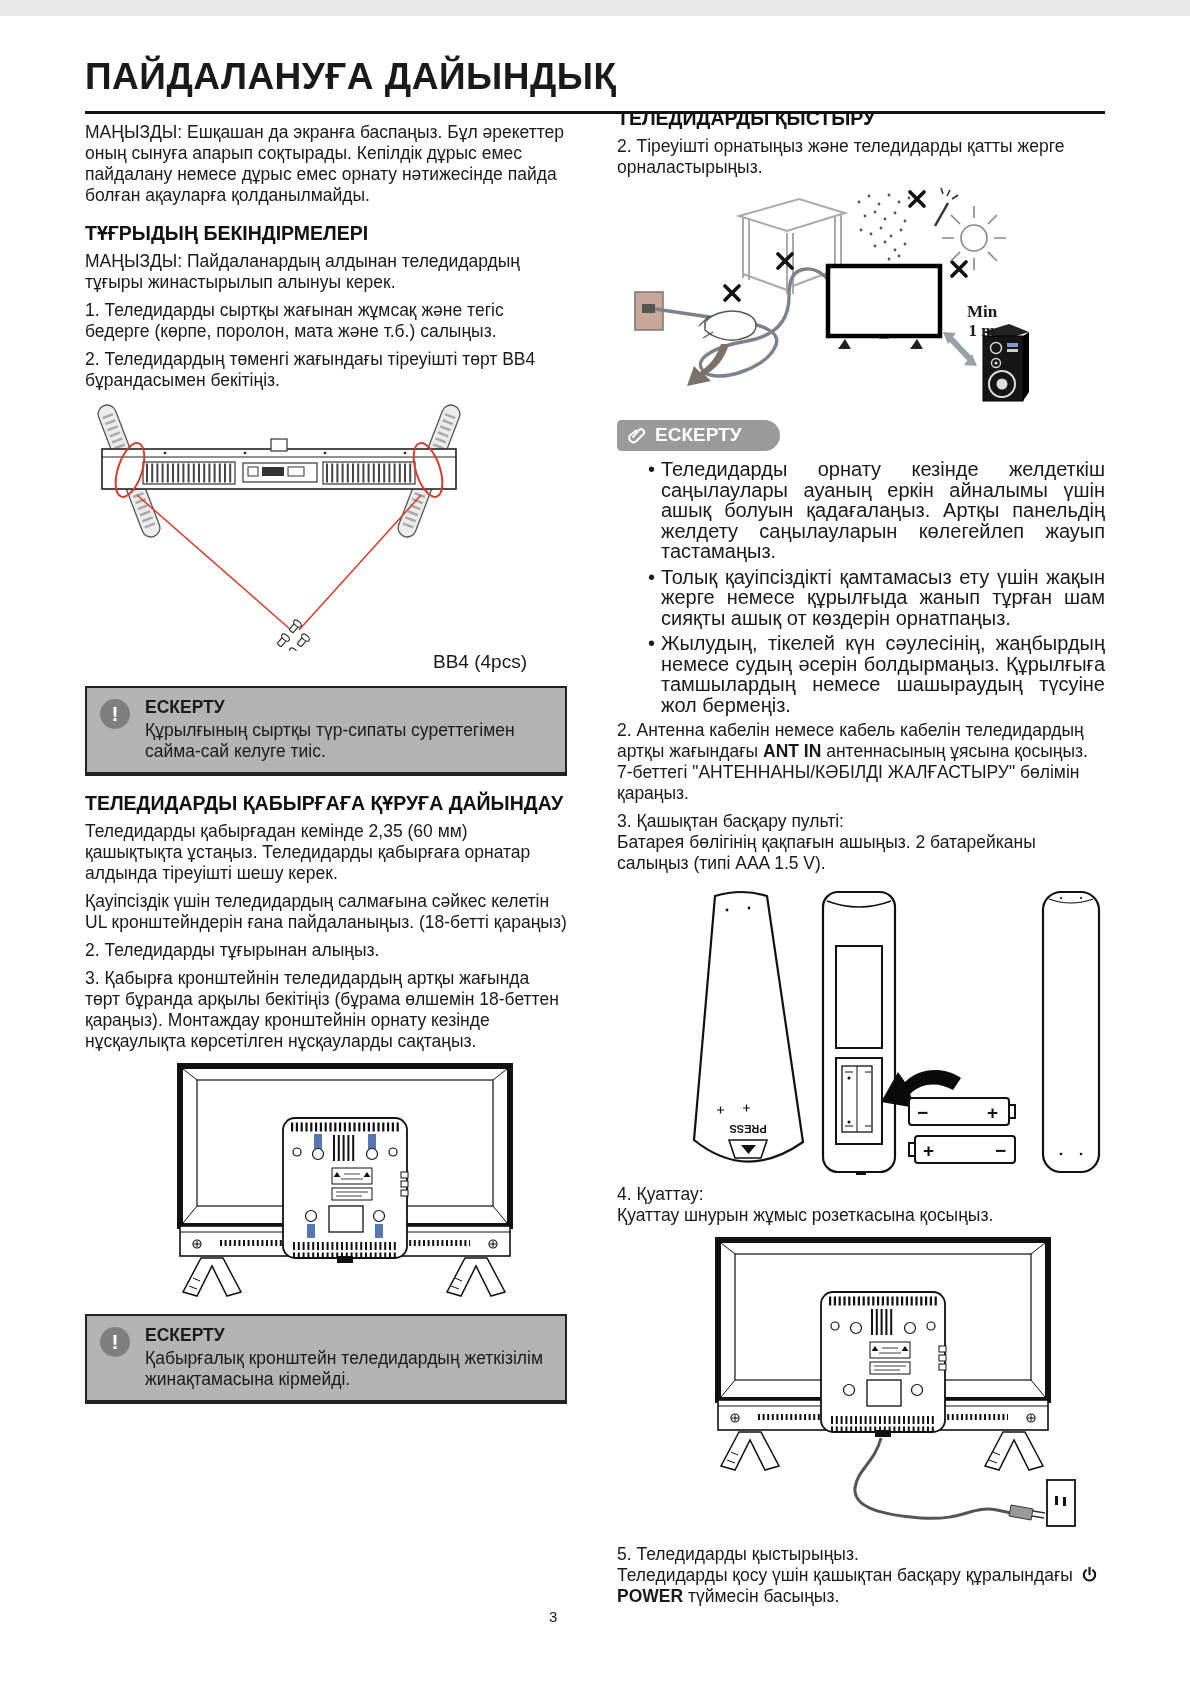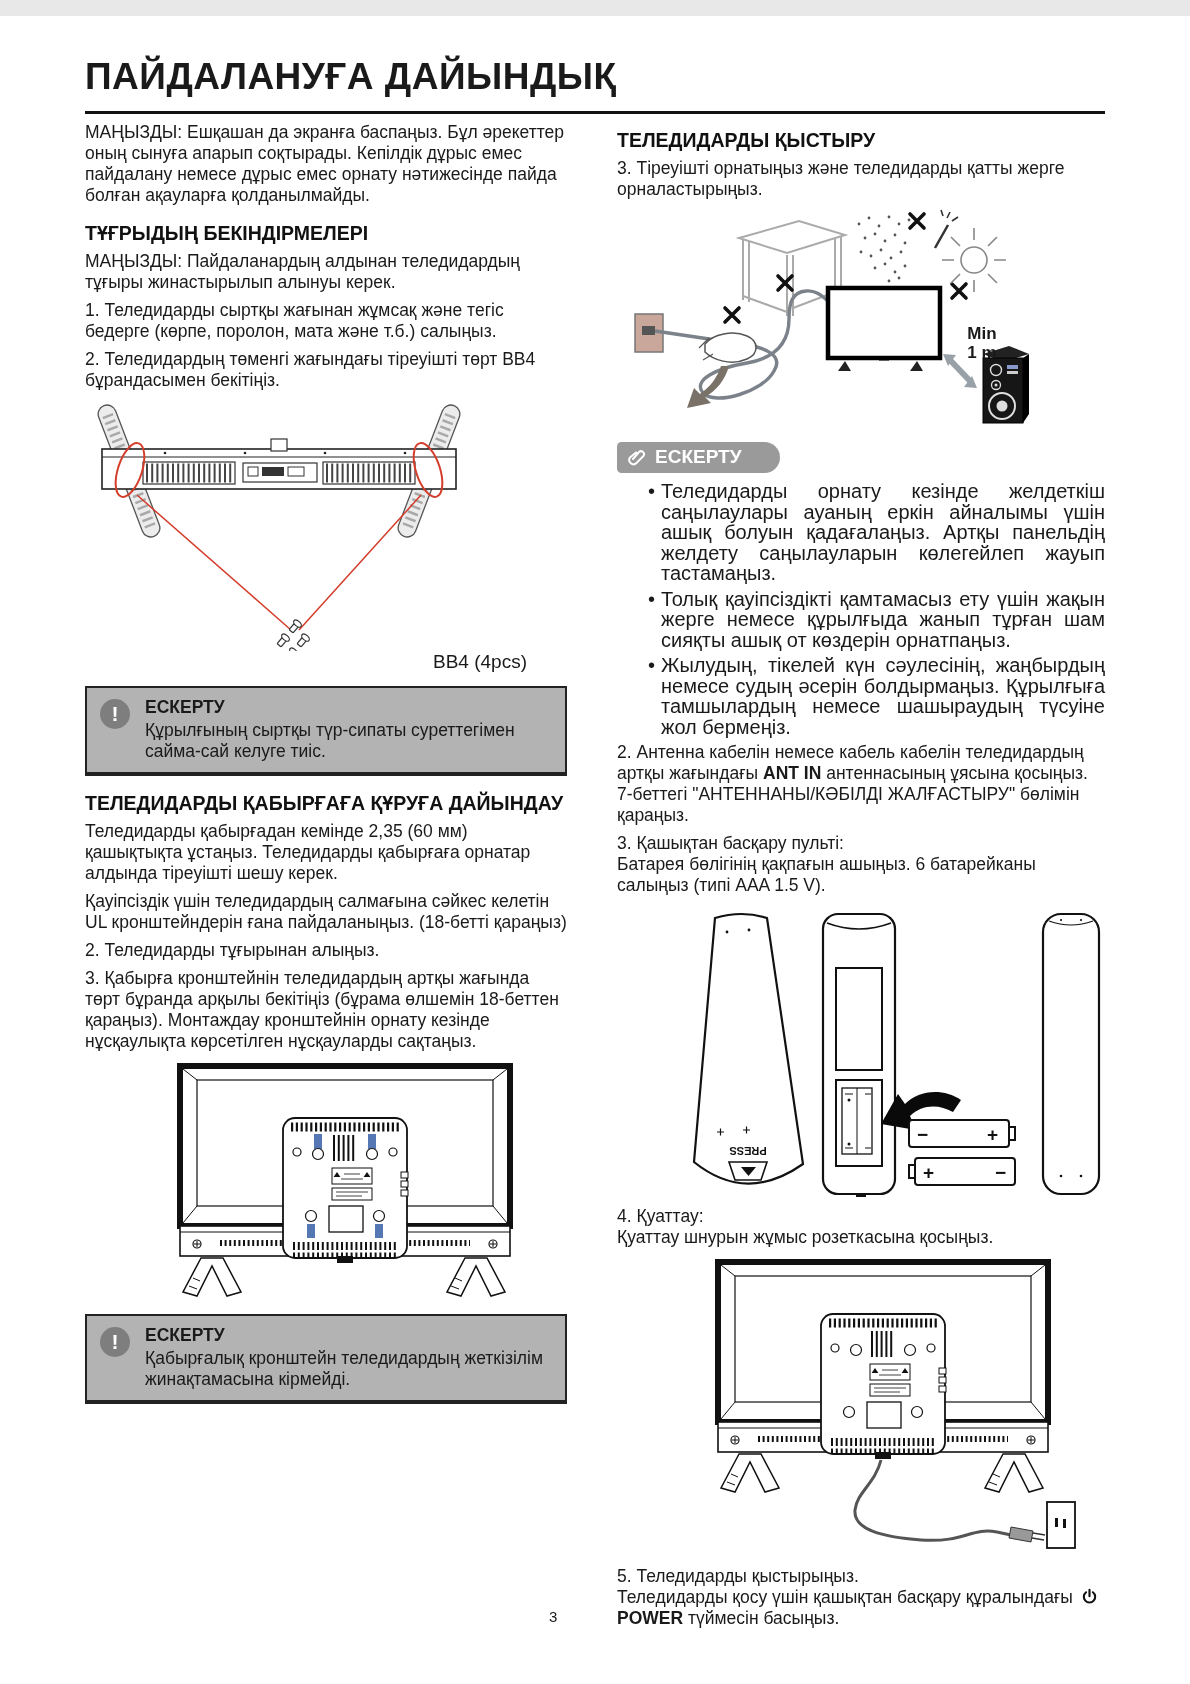--- a/index.html
+++ b/index.html
@@ -2,40 +2,40 @@
 <html><head>
 <meta charset="utf-8">
 <style>
   html,body{margin:0;padding:0;background:#e8e8e8;}
   .page{position:relative;width:1190px;height:1684px;background:#ffffff;
         font-family:"Liberation Sans",sans-serif;color:#1a1a1a;overflow:hidden;margin:16px auto;}
   .title{position:absolute;left:85px;top:40px;margin:0;font-size:37px;font-weight:bold;letter-spacing:.5px;}
   .title-rule{position:absolute;left:85px;top:95px;width:1020px;height:3px;background:#121212;}
   .col{position:absolute;font-size:17.5px;line-height:21px;}
   .col-left{left:85px;top:106px;width:482px;}
-  .col-right{left:617px;top:112px;width:488px;}
+  .col-right{left:617px;top:90px;width:488px;}
   .col p{margin:0 0 7px;}
   h2{font-size:19.5px;line-height:24px;margin:15px 0 6px;color:#111;}
   h2.first{margin-top:0;}
   .note-box{background:#b3b3b3;border:2px solid #222;border-bottom-width:4px;
             padding:9px 12px 10px 58px;position:relative;margin:14px 0 10px;}
   .note-box .excl{position:absolute;left:13px;top:11px;width:30px;height:30px;border-radius:50%;
             background:#7e7e7e;color:#fff;font-weight:bold;font-size:21px;text-align:center;line-height:29px;}
   .note-box .nb-title{font-weight:bold;margin:0 0 2px;}
   .note-box p{margin:0;}
   .badge{display:inline-flex;align-items:center;gap:8px;background:#9a9a9a;color:#fff;font-weight:bold;
          font-size:19px;padding:4px 38px 6px 10px;border-radius:5px 17px 17px 5px;margin:0 0 8px;}
   .indent{margin-left:31px;}
   .bullets{margin:0 0 4px 31px;padding:0;list-style:none;}
   .bullets li{position:relative;padding-left:13px;text-align:justify;margin-bottom:5px;line-height:20.5px;font-size:20px;}
   .bullets li::before{content:"\2022";position:absolute;left:0;top:0;}
   .dia{position:relative;margin:8px 0 2px;}
   .bb4-label{text-align:right;font-size:19px;transform:translateX(-40px);margin-top:0;}
   .min-label{position:absolute;left:342px;top:116px;width:46px;text-align:center;
-             font-weight:bold;font-size:17px;line-height:19px;}
+             font-weight:bold;font-size:17px;line-height:19px;font-family:Liberation Serif, serif;}
   .min-label span{display:block;}
   .pagenum{position:absolute;left:549px;top:1592px;font-size:15px;}
   .b{font-weight:bold;}
   .power-icon{display:inline-block;vertical-align:-2px;margin:0 3px;}
   svg{display:block;}
 </style>
 </head>
 <body>
 
 <div class="page">
@@ -179,21 +179,21 @@
     <div class="note-box">
       <div class="excl">!</div>
       <p class="nb-title">ЕСКЕРТУ</p>
       <p>Қабырғалық кронштейн теледидардың жеткізілім жинақтамасына кірмейді.</p>
     </div>
   </div>
 
   <div class="col col-right">
 
     <h2 class="first">ТЕЛЕДИДАРДЫ ҚЫСТЫРУ</h2>
-    <p>3. Тіреуішті орнатыңыз және теледидарды қатты жерге орналастырыңыз.</p>
+    <p>2. Тіреуішті орнатыңыз және теледидарды қатты жерге орналастырыңыз.</p>
 
     
     <div class="dia">
       <svg width="488" height="232" viewBox="0 0 488 232">
         <g stroke="#aaa" stroke-width="2" fill="none">
           <polygon points="122,30 182,13 228,27 170,45" fill="#fff"></polygon>
           <path d="M126 32 V92 M132 34 V94 M224 29 V86 M218 31 V88 M170 47 V108 M176 47 V108"></path>
           <path d="M126 88 L170 104 M218 84 L176 100"></path>
         </g>
         <g fill="#555">
@@ -276,21 +276,21 @@
 
     <ul class="bullets">
       <li>Теледидарды орнату кезінде желдеткіш саңылаулары ауаның еркін айналымы үшін ашық болуын қадағалаңыз. Артқы панельдің желдету саңылауларын көлегейлеп жауып тастамаңыз.</li>
       <li>Толық қауіпсіздікті қамтамасыз ету үшін жақын жерге немесе құрылғыда жанып тұрған шам сияқты ашық от көздерін орнатпаңыз.</li>
       <li>Жылудың, тікелей күн сәулесінің, жаңбырдың немесе судың әсерін болдырмаңыз. Құрылғыға тамшылардың немесе шашыраудың түсуіне жол бермеңіз.</li>
     </ul>
 
     <p class="indent"><span>2. Антенна кабелін немесе кабель кабелін теледидардың артқы жағындағы </span><span class="b">ANT IN</span><span> антеннасының ұясына қосыңыз. 7-беттегі "АНТЕННАНЫ/КӘБІЛДІ ЖАЛҒАСТЫРУ" бөлімін қараңыз.</span></p>
 
     <p class="indent" style="margin-bottom:0">3. Қашықтан басқару пульті:</p>
-    <p class="indent">Батарея бөлігінің қақпағын ашыңыз. 6 батарейканы салыңыз (типі AAA 1.5 V).</p>
+    <p class="indent">Батарея бөлігінің қақпағын ашыңыз. 2 батарейканы салыңыз (типі AAA 1.5 V).</p>
 
     
     <div class="dia">
       <svg width="488" height="300" viewBox="0 0 488 300">
         <path d="M98 14 Q125 6 150 14 L186 260 Q129 300 77 258 Z" fill="#fff" stroke="#111" stroke-width="2.2"></path>
         <circle cx="110" cy="28" r="1.4" fill="#111"></circle>
           <circle cx="132" cy="26" r="1.4" fill="#111"></circle>
         <path d="M100 228 h7 M103.5 224.5 v7 M126 226 h7 M129.5 222.5 v7" stroke="#111" stroke-width="1.2"></path>
         <path d="M112 258 h38 l-6 18 h-26 Z" fill="#fff" stroke="#111" stroke-width="1.6"></path>
         <polygon points="124,263 139,263 131.5,272" fill="#111"></polygon>

